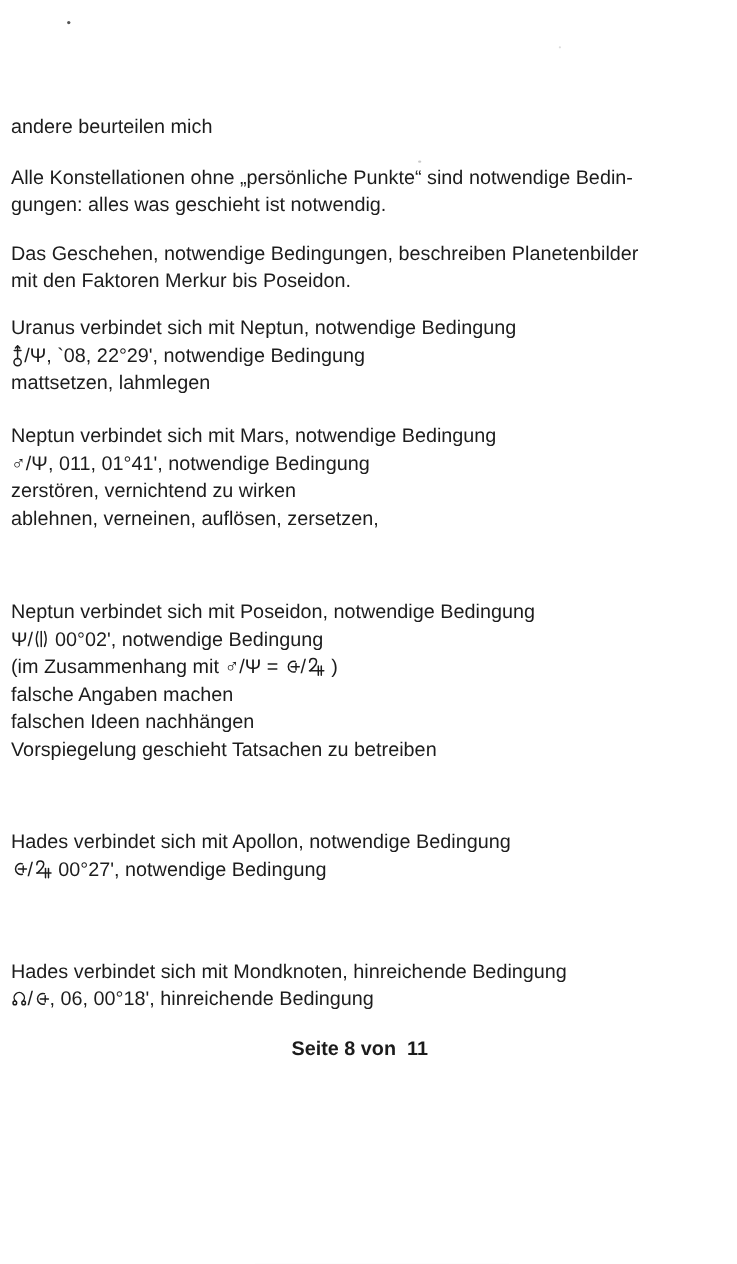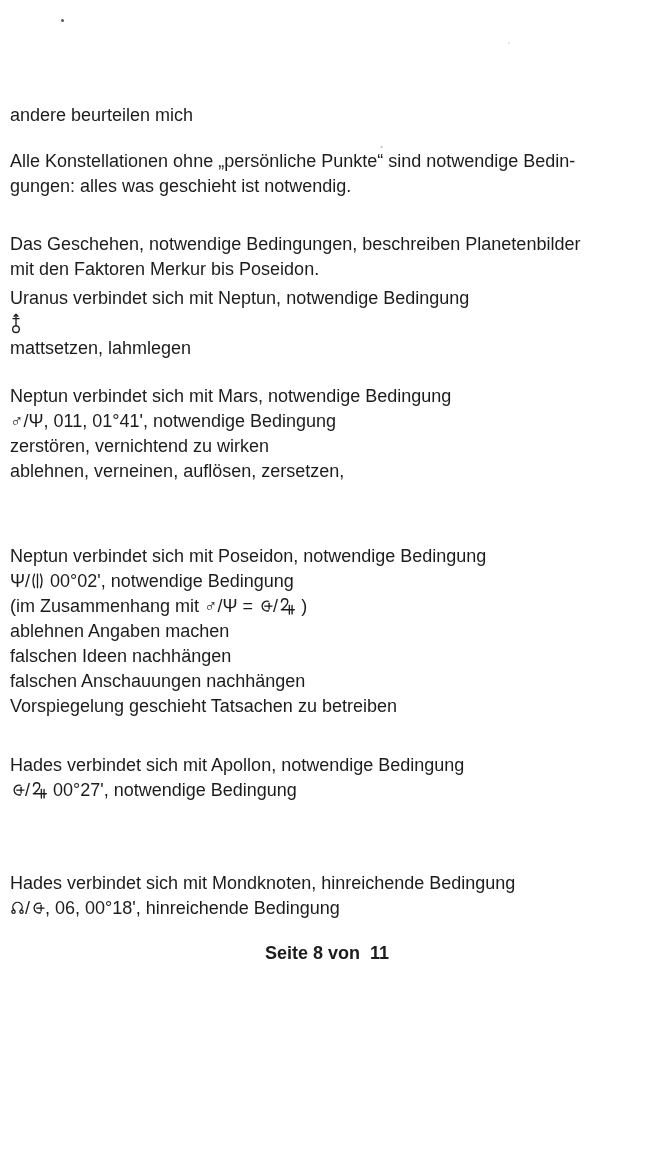--- a/index.html
+++ b/index.html
@@ -66,53 +66,52 @@
 
   <div class="block" style="top:103px">
     <div class="line">andere beurteilen mich</div>
   </div>
 
   <div class="block" style="top:149px">
     <div class="line">Alle Konstellationen ohne „persönliche Punkte“ sind notwendige Bedin-</div>
     <div class="line">gungen: alles was geschieht ist notwendig.</div>
   </div>
 
-  <div class="block" style="top:232px">
+  <div class="block" style="top:218px">
     <div class="line">Das Geschehen, notwendige Bedingungen, beschreiben Planetenbilder</div>
     <div class="line">mit den Faktoren Merkur bis Poseidon.</div>
   </div>
 
   <div class="block" style="top:286px">
     <div class="line">Uranus verbindet sich mit Neptun, notwendige Bedingung</div>
     <div class="line"><svg class="glyph" viewBox="0 0 14 26" style="width: 12px;">
           <use href="#g-uranus"></use>
-        </svg></div>
+        </svg><span>/Ψ, `08, 22°29', notwendige Bedingung</span></div>
     <div class="line">mattsetzen, lahmlegen</div>
   </div>
 
   <div class="block" style="top:384px">
     <div class="line">Neptun verbindet sich mit Mars, notwendige Bedingung</div>
     <div class="line">♂/Ψ, 011, 01°41', notwendige Bedingung</div>
     <div class="line">zerstören, vernichtend zu wirken</div>
     <div class="line">ablehnen, verneinen, auflösen, zersetzen,</div>
   </div>
 
   <div class="block" style="top:544px">
     <div class="line">Neptun verbindet sich mit Poseidon, notwendige Bedingung</div>
     <div class="line"><span>Ψ/</span><svg class="glyph" viewBox="0 0 18 26" style="width: 15px;">
           <use href="#g-poseidon"></use>
         </svg><span> 00°02', notwendige Bedingung</span></div>
     <div class="line"><span>(im Zusammenhang mit ♂/Ψ = </span><svg class="glyph" viewBox="0 0 18 26" style="width: 15px;">
           <use href="#g-hades"></use>
         </svg><span>/</span><svg class="glyph" viewBox="0 0 21 26" style="width: 18px;">
           <use href="#g-apollon"></use>
         </svg><span> )</span></div>
-    <div class="line">ablehnen Angaben machen</div>
+    <div class="line">falsche Angaben machen</div>
     <div class="line">falschen Ideen nachhängen</div>
-    <div class="line">falschen Anschauungen nachhängen</div>
     <div class="line">Vorspiegelung geschieht Tatsachen zu betreiben</div>
   </div>
 
   <div class="block" style="top:753px">
     <div class="line">Hades verbindet sich mit Apollon, notwendige Bedingung</div>
     <div class="line"><svg class="glyph" viewBox="0 0 18 26" style="width: 15px;">
           <use href="#g-hades"></use>
         </svg><span>/</span><svg class="glyph" viewBox="0 0 21 26" style="width: 18px;">
           <use href="#g-apollon"></use>
         </svg><span> 00°27', notwendige Bedingung</span></div>

